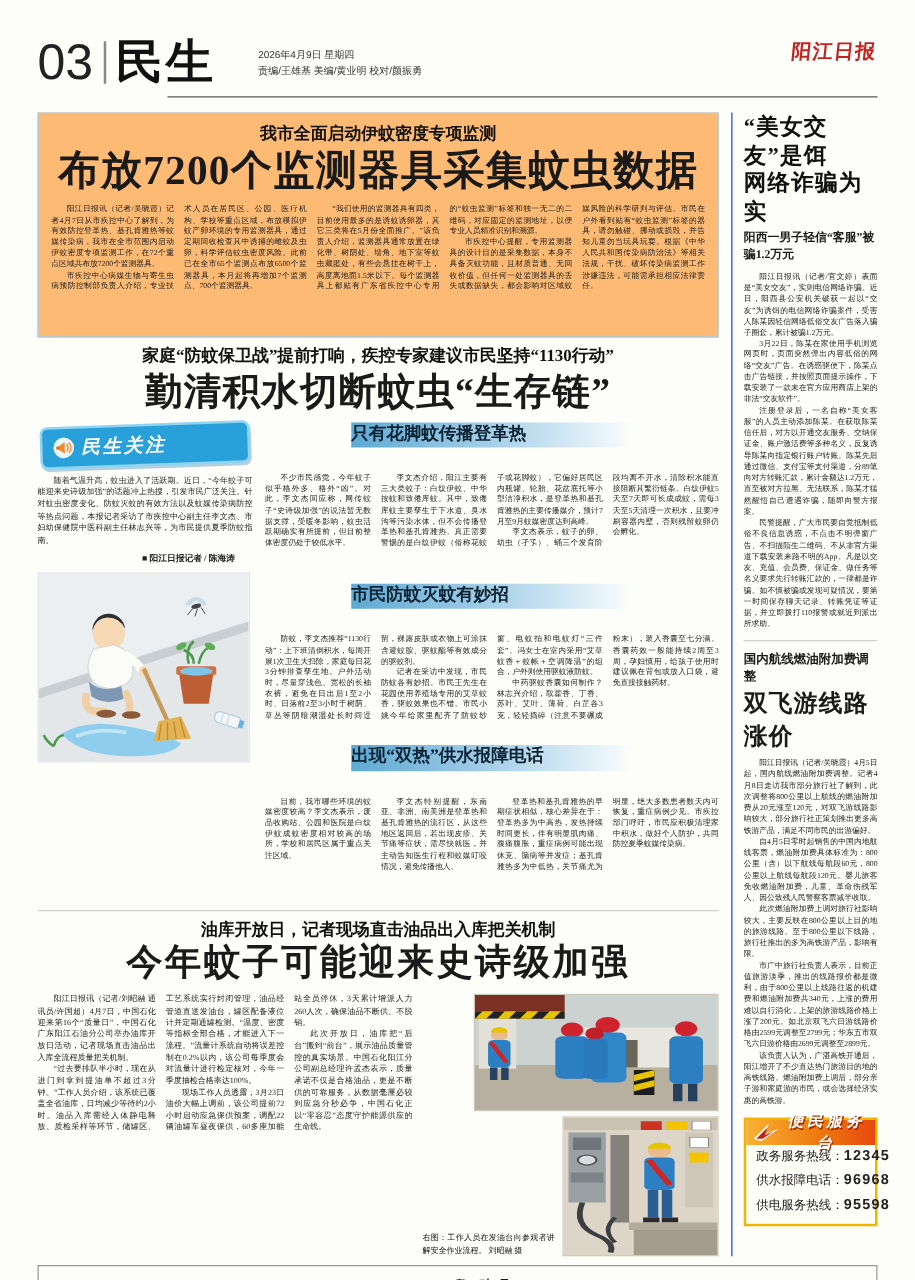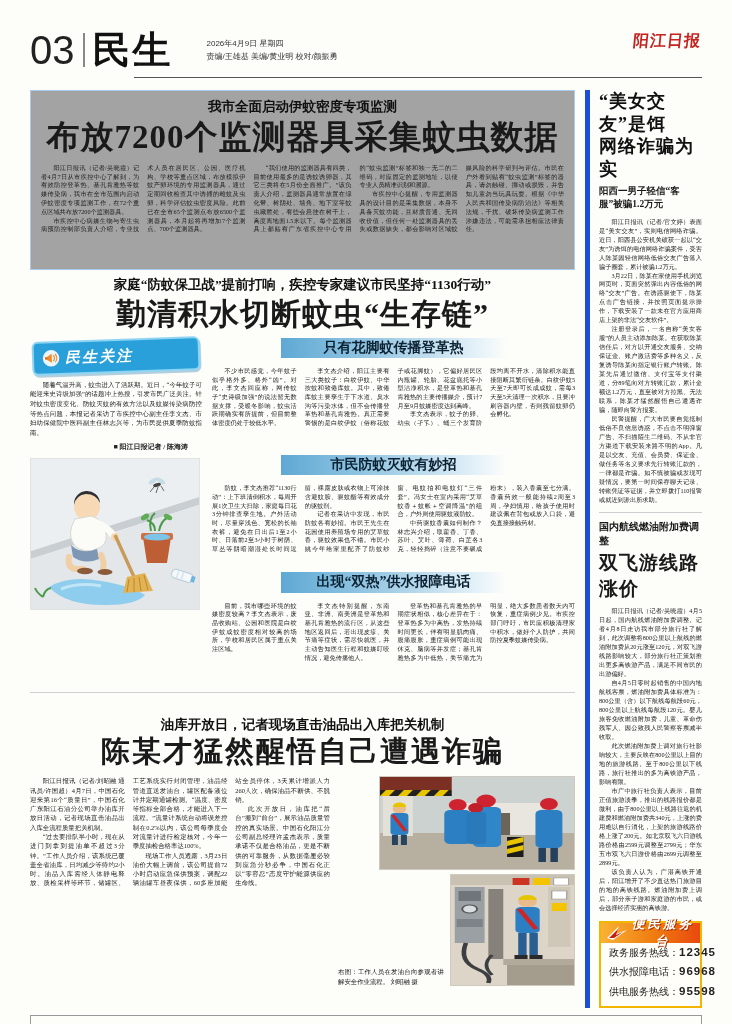--- a/index.html
+++ b/index.html
@@ -14,45 +14,45 @@
   .hdr-left{display:flex;align-items:flex-end;gap:8px;}
   .page-num{font-family:"Liberation Sans","DejaVu Sans",sans-serif;font-size:40px;line-height:40px;font-weight:400;color:#222;}
   .hdr-sep{width:2px;height:34px;background:#888;margin-bottom:3px;}
   .section-name{font-family:"Liberation Sans","DejaVu Sans",sans-serif;font-size:38px;line-height:40px;font-weight:900;color:#111;letter-spacing:2px;}
   .hdr-meta{margin-left:26px;margin-bottom:6px;font-size:8px;line-height:1.6;color:#333;font-family:"Liberation Sans","DejaVu Sans",sans-serif;}
   .hdr-rule{position:absolute;left:104px;right:0;bottom:4px;height:1px;background:#555;}
   .masthead{position:absolute;right:0;top:0;color:#c42421;font-weight:900;font-size:16px;letter-spacing:1px;transform:skewX(-6deg);border:1px solid rgba(196,36,33,.0);}
   
   .content{display:flex;gap:10px;}
   .main-col{width:545px;flex:0 0 545px;}
-  .side-col{flex:1;border-left:5px solid #1d4ed8;padding-left:9px;min-width:0;}
+  .side-col{flex:1;border-left:1px solid #1d4ed8;padding-left:9px;min-width:0;}
   
   .kicker{text-align:center;font-weight:700;font-size:13.5px;line-height:1.25;color:#111;}
   .cols{text-align:justify;overflow:hidden;column-gap:8px;}
   .cols p{margin:0;text-indent:2em;}
   
-  .a1{border:1px solid #a9cde9;padding:8px 10px 9px;background:#a3a3a3;}
+  .a1{border:1px solid #a9cde9;padding:8px 10px 9px;background:#fdba74;}
   .a1 .headline{text-align:center;font-size:33px;line-height:1.12;font-weight:900;letter-spacing:1px;margin:3px 0 8px;}
   .a1-body{column-count:5;font-size:6.2px;line-height:1.42;height:96px;}
   
   .a2{margin-top:7px;}
   .a2 .headline{text-align:center;font-size:30px;line-height:1.1;font-weight:900;letter-spacing:1px;margin:3px 0 7px;}
   .a2-content{display:flex;gap:10px;}
   .a2-left{flex:0 0 172px;width:172px;}
   .badge{display:flex;align-items:center;gap:5px;width:148px;height:30px;background:#29a0da;border:2px solid #8ed5f3;border-radius:6px;transform:rotate(-2deg);padding:0 8px;margin:2px 0 7px 2px;box-shadow:1px 2px 0 rgba(41,120,170,.35);}
   .badge-text{color:#fff;font-style:italic;font-weight:900;font-size:15px;letter-spacing:2px;font-family:"Liberation Sans","DejaVu Sans",sans-serif;}
   .a2-intro{font-size:6.4px;line-height:1.5;text-align:justify;}
   .a2-intro p{margin:0;text-indent:2em;}
   .byline{text-align:right;font-size:7px;font-weight:700;margin:5px 14px 6px 0;color:#222;}
   .illus{width:168px;height:150px;border:1px solid #e2e2e2;background:#fff;}
   .a2-right{flex:1;min-width:0;}
-  .sec-hd{display:block;width:62%;margin:1px auto 9px;text-align:center;font-weight:900;font-size:14px;line-height:1.45;color:#0b2233;background:linear-gradient(90deg,#5ea9d4 0%,#9ecbe5 45%,#e9f4fa 90%,rgba(255,255,255,0) 100%);}
+  .sec-hd{display:block;width:62%;margin:1px auto 21px;font-weight:900;font-size:14px;line-height:1.45;color:#0b2233;background:linear-gradient(90deg,#5ea9d4 0%,#9ecbe5 45%,#e9f4fa 90%,rgba(255,255,255,0) 100%);}
   .sec-body{column-count:4;font-size:6.2px;line-height:1.4;height:82px;margin-bottom:6px;}
   
-  .a3{margin-top:8px;border-top:1px solid #d0d0d0;padding-top:24px;}
+  .a3{margin-top:8px;border-top:1px solid #d0d0d0;padding-top:7px;}
   .a3 .headline{text-align:center;font-size:29px;line-height:1.1;font-weight:900;letter-spacing:2px;margin:3px 0 8px;}
   .a3-content{display:flex;gap:8px;}
   .a3-body{flex:0 0 300px;width:300px;column-count:3;font-size:6.4px;line-height:1.45;height:210px;}
   .a3-photos{flex:1;min-width:0;}
   .photo{border:1px solid #cfcac0;display:block;}
   .photo-group{width:82%;height:92px;margin-left:auto;}
   .a3-bottom{display:flex;gap:6px;margin-top:4px;align-items:flex-end;}
   .caption{flex:1;font-size:6.4px;line-height:1.5;text-align:justify;color:#111;}
   .photo-fuel{flex:0 0 52%;width:52%;height:110px;}
   
@@ -201,21 +201,21 @@
                 <p>目前，我市哪些环境的蚊媒密度较高？李文杰表示，废品收购站、公园和医院是白纹伊蚊成蚊密度相对较高的场所，学校和居民区属于重点关注区域。</p>
                 <p>李文杰特别提醒，东南亚、非洲、南美洲是登革热和基孔肯雅热的流行区，从这些地区返回后，若出现皮疹、关节痛等症状，需尽快就医，并主动告知医生行程和蚊媒叮咬情况，避免传播他人。</p>
                 <p>登革热和基孔肯雅热的早期症状相似，核心差异在于：登革热多为中高热，发热持续时间更长，伴有明显肌肉痛、腹痛腹胀，重症病例可能出现休克、脑病等并发症；基孔肯雅热多为中低热，关节痛尤为明显，绝大多数患者数天内可恢复，重症病例少见。市疾控部门呼吁，市民应积极清理家中积水，做好个人防护，共同防控夏季蚊媒传染病。</p>
               </div>
           </div>
         </div>
       </section>
 
       <section class="a3">
         <div class="kicker">油库开放日，记者现场直击油品出入库把关机制</div>
-        <h1 class="headline" style="margin:3px 0 8px;">陈某才猛然醒悟自己遭遇诈骗</h1>
+        <h1 class="headline" style="margin:3px 0 8px;">今年蚊子可能迎来史诗级加强</h1>
         <div class="a3-content">
           <div class="cols a3-body">
               <p>阳江日报讯（记者/刘昭融 通讯员/许国超）4月7日，中国石化迎来第16个“质量日”，中国石化广东阳江石油分公司举办油库开放日活动，记者现场直击油品出入库全流程质量把关机制。</p>
               <p>“过去要排队半小时，现在从进门到拿到提油单不超过3分钟。”工作人员介绍，该系统已覆盖全省油库，日均减少等待约2小时。油品入库需经人体静电释放、质检采样等环节，储罐区、工艺系统实行封闭管理，油品经管道直送发油台，罐区配备液位计并定期通罐检测。“温度、密度等指标全部合格，才能进入下一流程。”流量计系统自动将误差控制在0.2%以内，该公司每季度会对流量计进行检定核对，今年一季度抽检合格率达100%。</p>
               <p>现场工作人员透露，3月23日油价大幅上调前，该公司提前72小时启动应急保供预案，调配22辆油罐车昼夜保供，60多座加能站全员停休，3天累计增派人力260人次，确保油品不断供、不脱销。</p>
               <p>此次开放日，油库把“后台”搬到“前台”，展示油品质量管控的真实场景。中国石化阳江分公司副总经理许孟杰表示，质量承诺不仅是合格油品，更是不断供的可靠服务，从数据毫厘必较到应急分秒必争，中国石化正以“零容忍”态度守护能源供应的生命线。</p>
             </div>
           <div class="a3-photos">
             <svg class="photo photo-group" viewBox="0 0 130 92" preserveAspectRatio="none">
               <rect width="130" height="92" fill="#ccd2d0"></rect>

